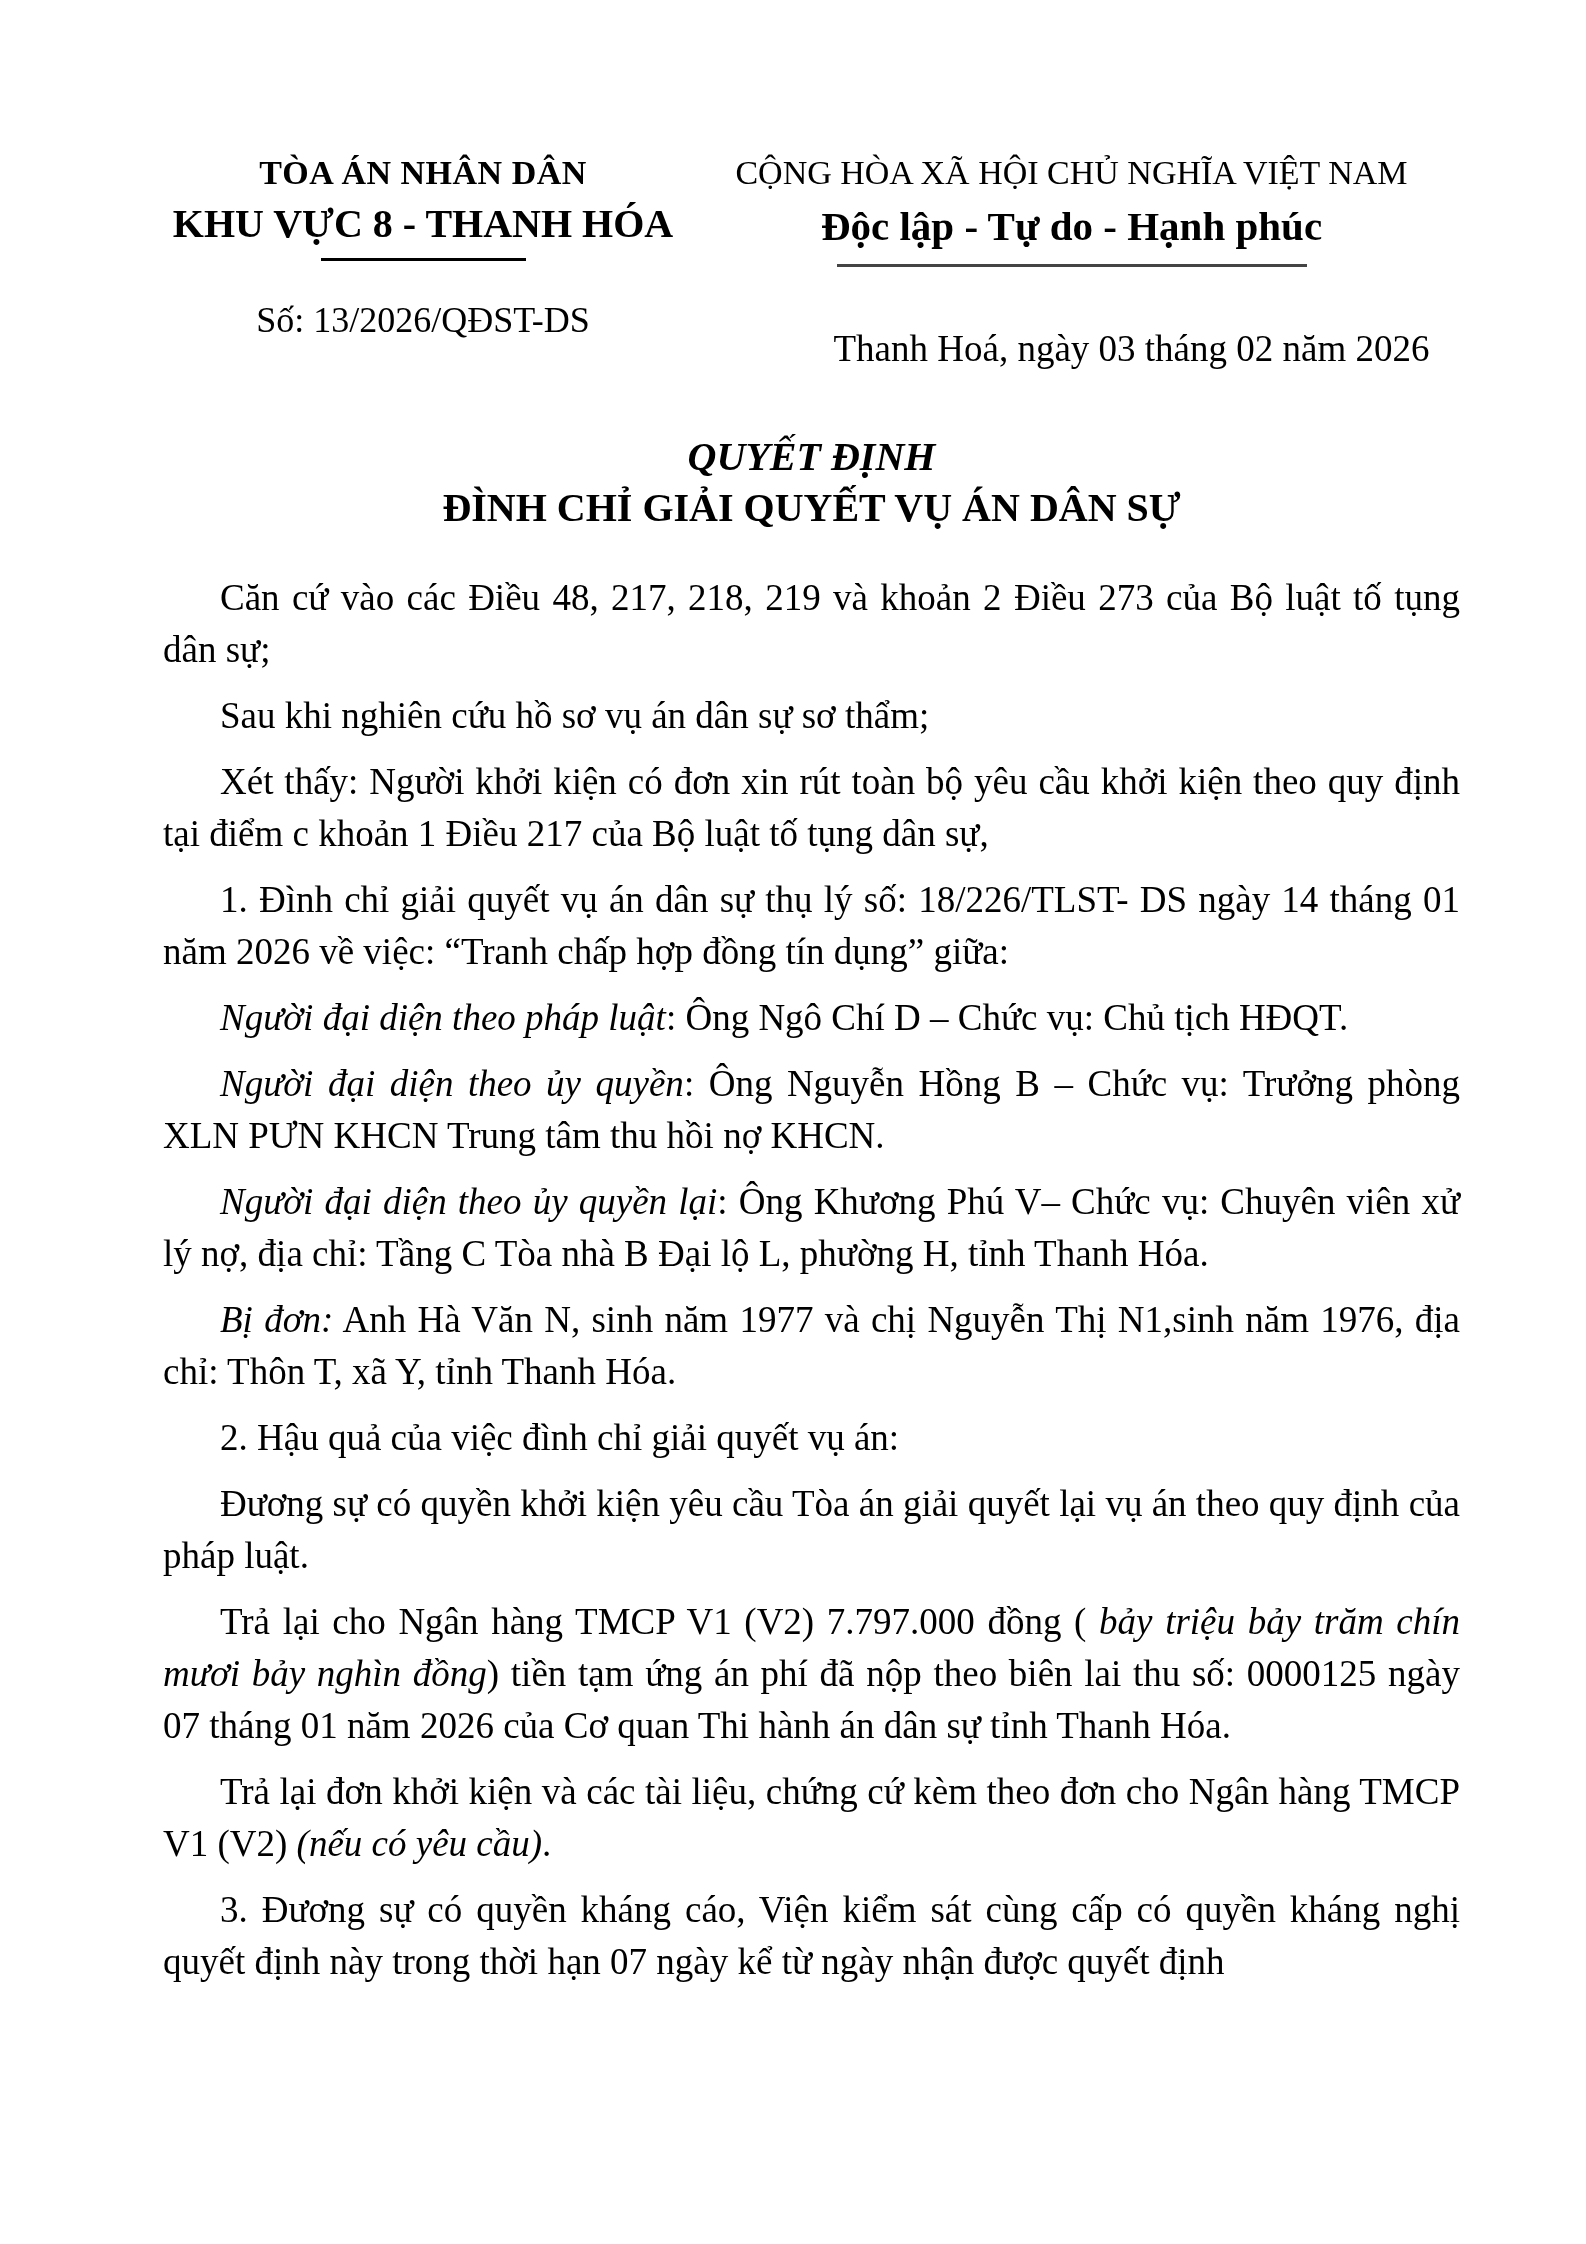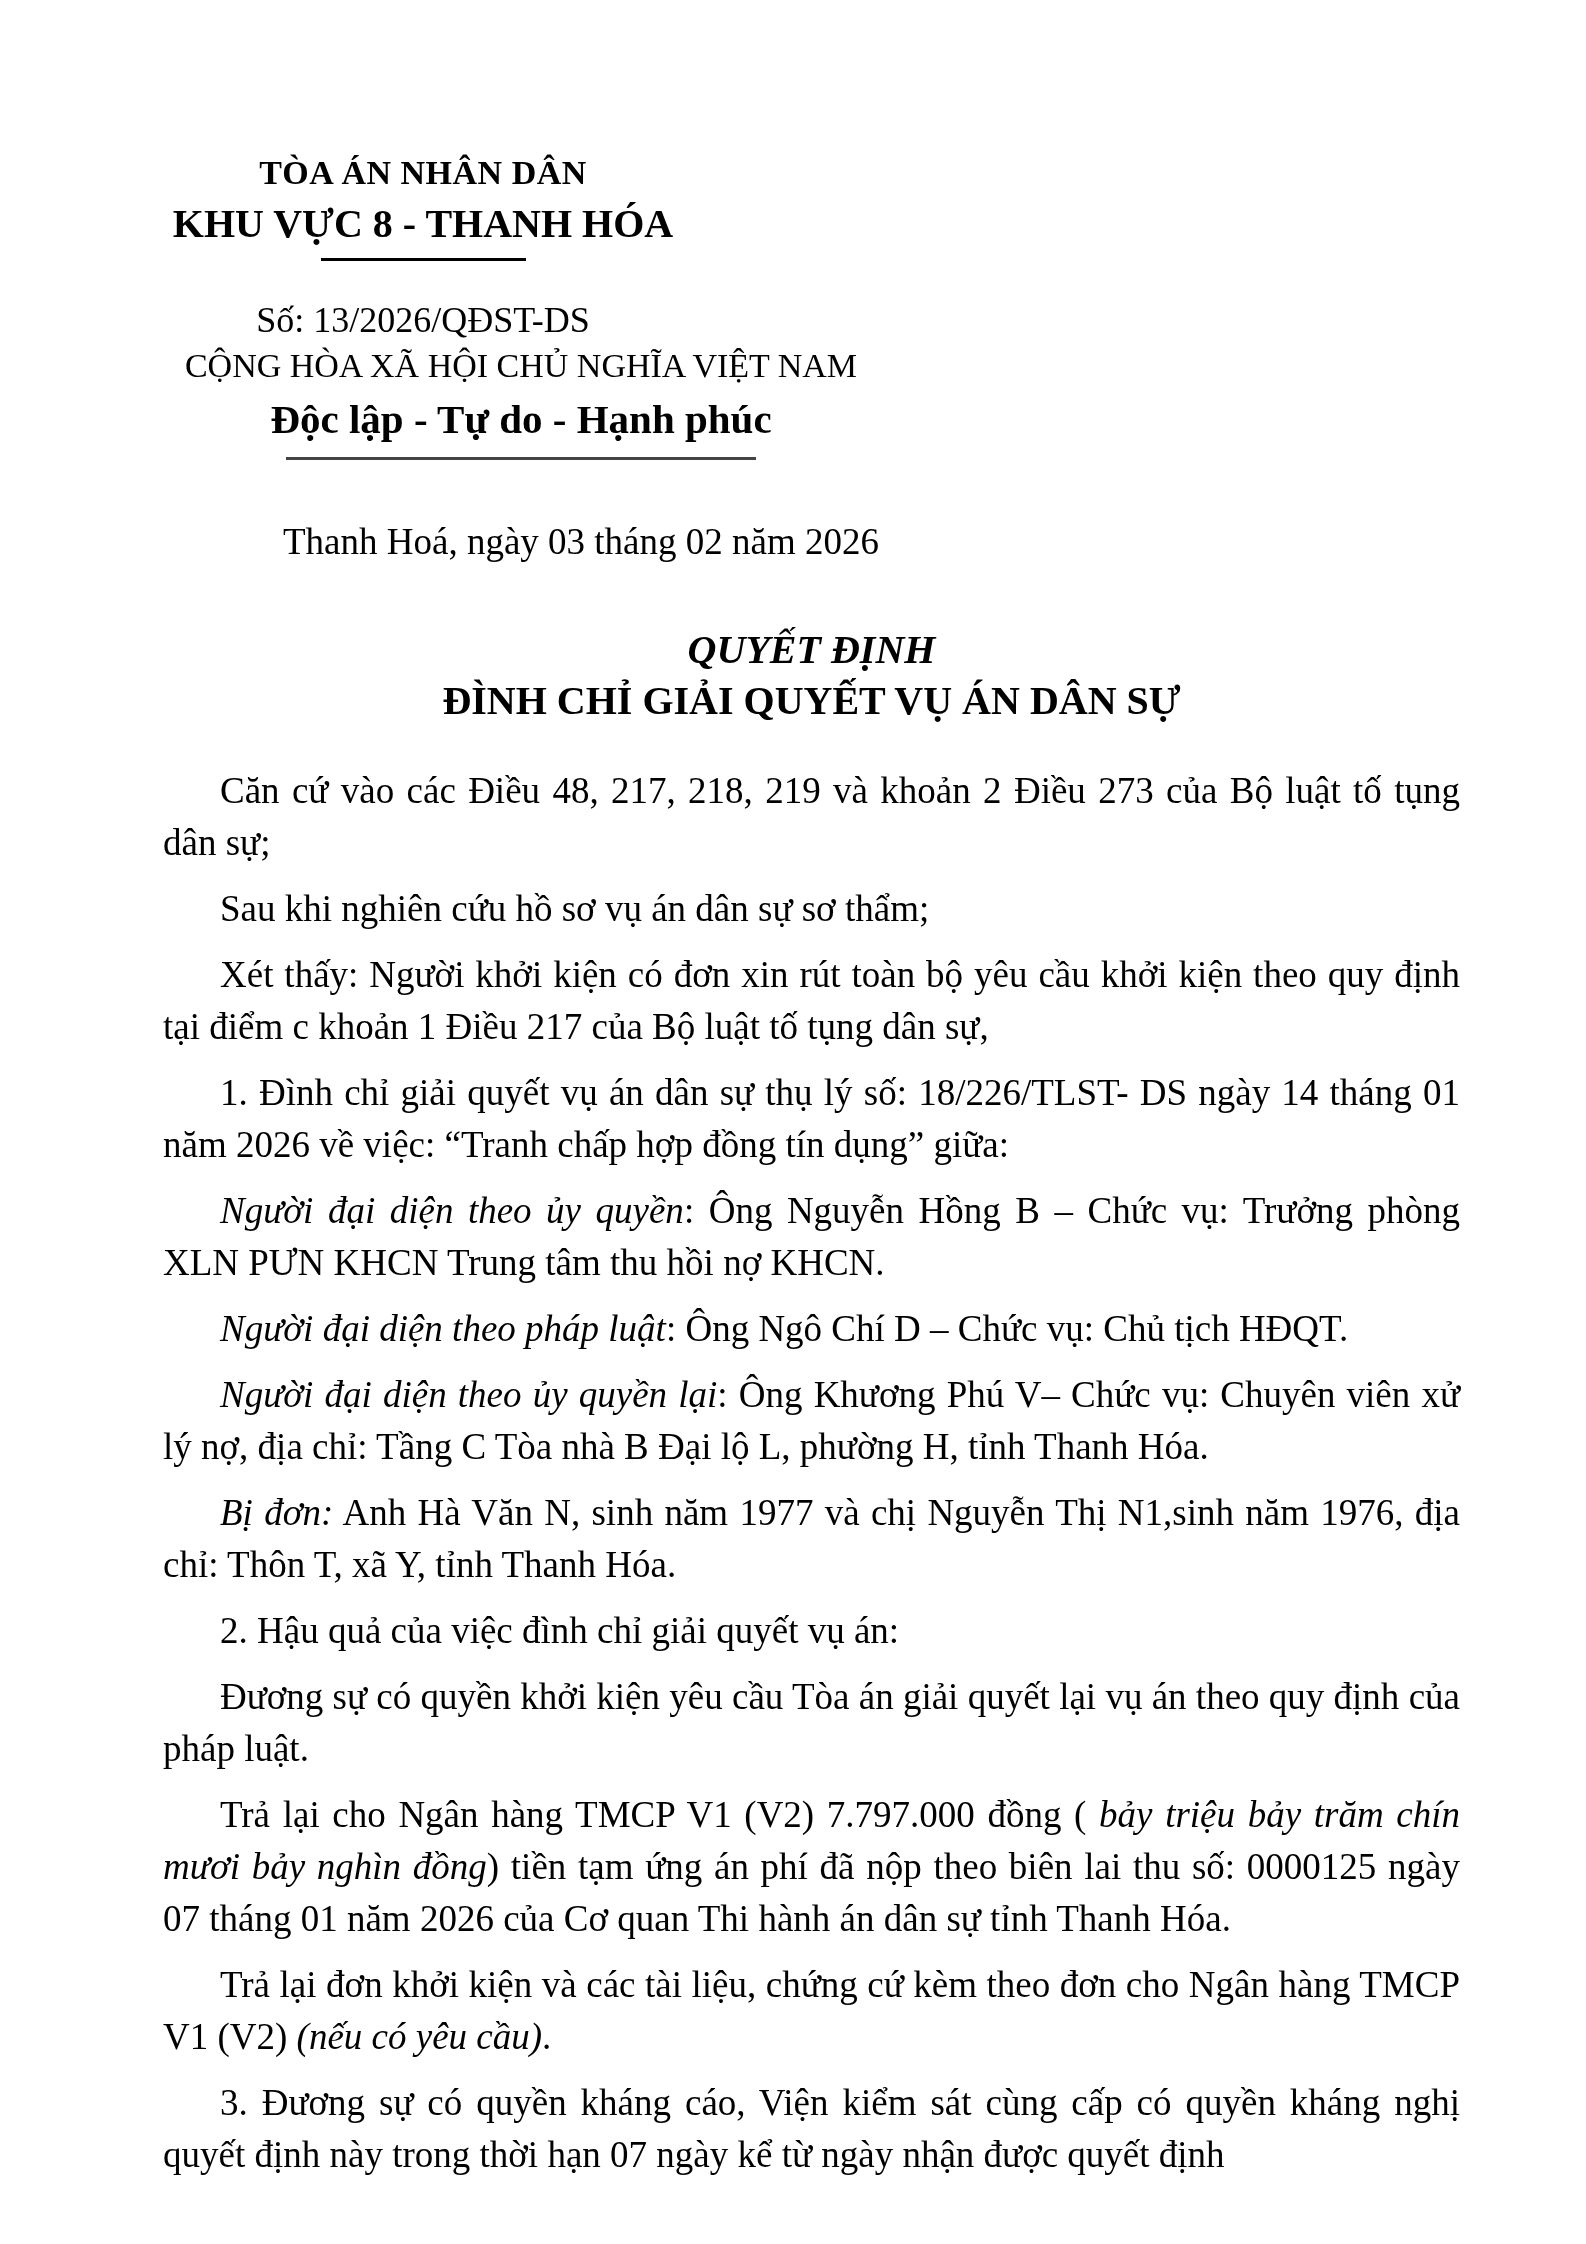--- a/index.html
+++ b/index.html
@@ -14,21 +14,20 @@
     font-family: "Liberation Serif", "DejaVu Serif", serif;
     overflow: hidden;
   }
   .content {
     padding: 148px 126px 0 163px; 
   }
 
   
   .header {
     display: flex;
-    flex-direction: column;
     align-items: flex-start;
   }
   .header-left {
     width: 520px;
     flex: 0 0 auto;
     text-align: center;
   }
   .header-right {
     flex: 1 1 auto;
     text-align: center;
@@ -139,22 +138,22 @@
     <div class="title-block">
       <div class="title-line1">QUYẾT ĐỊNH</div>
       <div class="title-line2">ĐÌNH CHỈ GIẢI QUYẾT VỤ ÁN DÂN SỰ</div>
     </div>
 
     <div class="doc-body">
         <p class="para"><span>Căn cứ vào các Điều 48, 217, 218, 219 và khoản 2 Điều 273 của Bộ luật tố tụng dân sự;</span></p>
         <p class="para"><span>Sau khi nghiên cứu hồ sơ vụ án dân sự sơ thẩm;</span></p>
         <p class="para"><span>Xét thấy: Người khởi kiện có đơn xin rút toàn bộ yêu cầu khởi kiện theo quy định tại điểm c khoản 1 Điều 217 của Bộ luật tố tụng dân sự,</span></p>
         <p class="para"><span>1. Đình chỉ giải quyết vụ án dân sự thụ lý số: 18/226/TLST- DS  ngày  14 tháng  01  năm 2026 về việc: “Tranh chấp hợp đồng tín dụng” giữa:</span></p>
+        <p class="para"><span class="italic">Người đại diện theo pháp luật</span><span>: Ông Ngô Chí D – Chức vụ: Chủ tịch HĐQT.</span></p>
         <p class="para"><span class="italic">Người đại diện theo ủy quyền</span><span>: Ông Nguyễn Hồng B – Chức vụ: Trưởng phòng XLN PƯN KHCN Trung tâm thu hồi nợ KHCN.</span></p>
-        <p class="para"><span class="italic">Người đại diện theo pháp luật</span><span>: Ông Ngô Chí D – Chức vụ: Chủ tịch HĐQT.</span></p>
         <p class="para"><span class="italic">Người đại diện theo ủy quyền lại</span><span>: Ông Khương Phú V– Chức vụ: Chuyên viên xử lý nợ, địa chỉ: Tầng C Tòa nhà B Đại lộ L, phường H, tỉnh Thanh Hóa.</span></p>
         <p class="para"><span class="italic">Bị đơn:</span><span> Anh Hà Văn N, sinh năm 1977 và chị Nguyễn Thị N1,sinh năm 1976, địa chỉ: Thôn T, xã Y, tỉnh Thanh Hóa.</span></p>
         <p class="para"><span>2. Hậu quả của việc đình chỉ giải quyết vụ án:</span></p>
         <p class="para"><span>Đương sự có quyền khởi kiện yêu cầu  Tòa án giải quyết lại vụ án theo quy định của pháp luật.</span></p>
         <p class="para"><span>Trả lại cho Ngân hàng TMCP V1 (V2) 7.797.000 đồng ( </span><span class="italic">bảy triệu bảy trăm chín mươi bảy nghìn đồng</span><span>) tiền tạm ứng án phí đã nộp theo biên lai thu số: 0000125 ngày  07 tháng  01 năm  2026 của  Cơ quan Thi hành án dân sự tỉnh Thanh Hóa.</span></p>
         <p class="para"><span>Trả lại đơn khởi kiện và các tài liệu, chứng  cứ kèm theo đơn cho Ngân hàng TMCP V1 (V2) </span><span class="italic">(nếu có yêu cầu)</span><span>.</span></p>
         <p class="para"><span>3. Đương sự có quyền kháng cáo, Viện kiểm sát cùng cấp có quyền kháng nghị quyết  định này trong thời hạn 07 ngày kể từ ngày nhận được quyết định</span></p>
       </div>
 
   </div>

